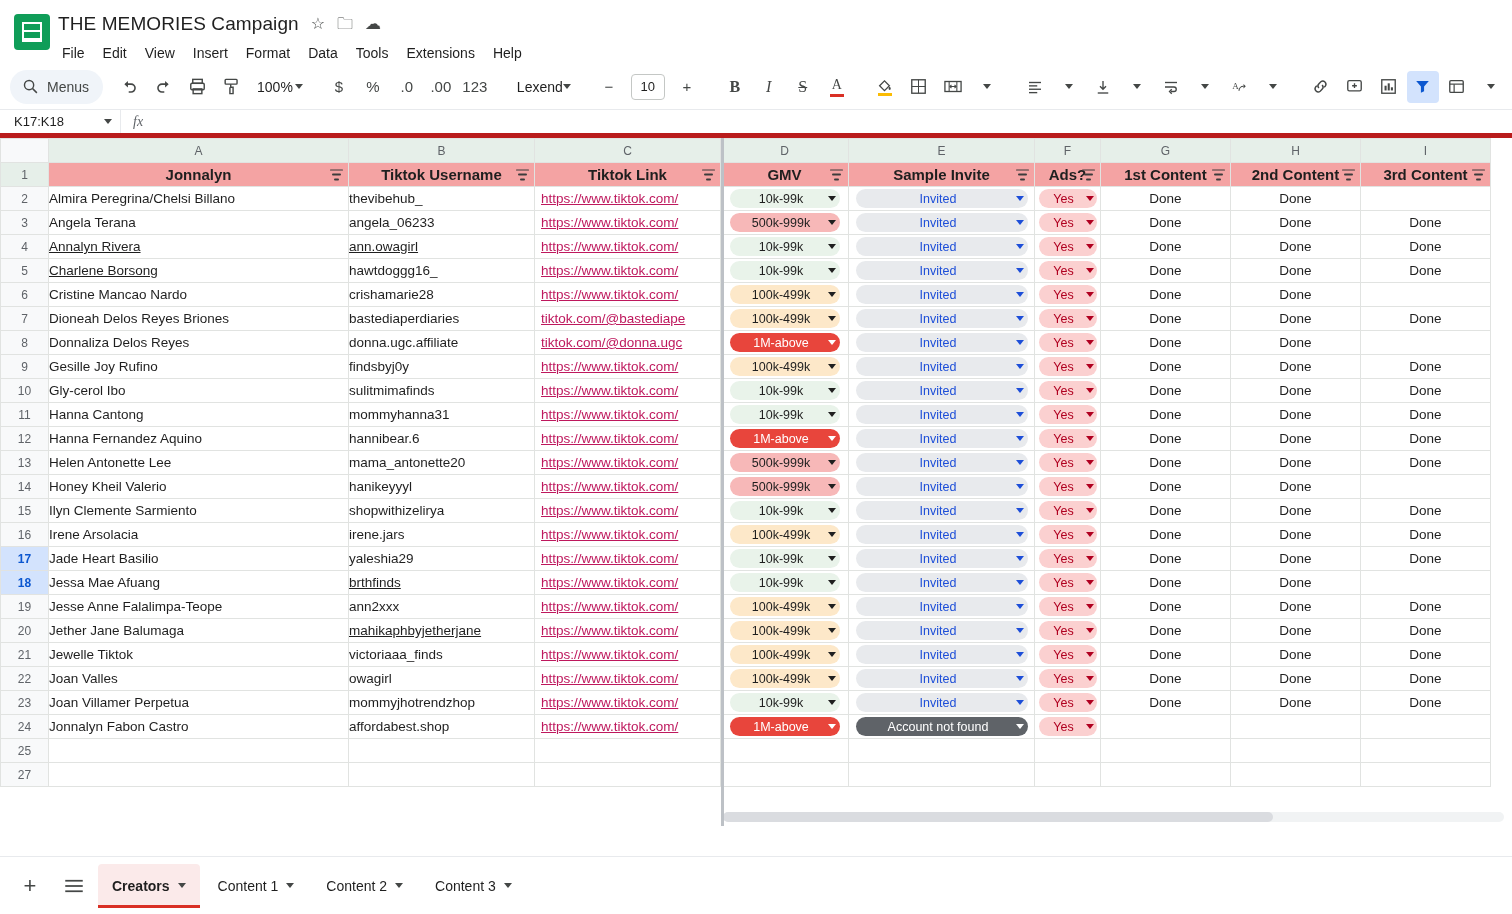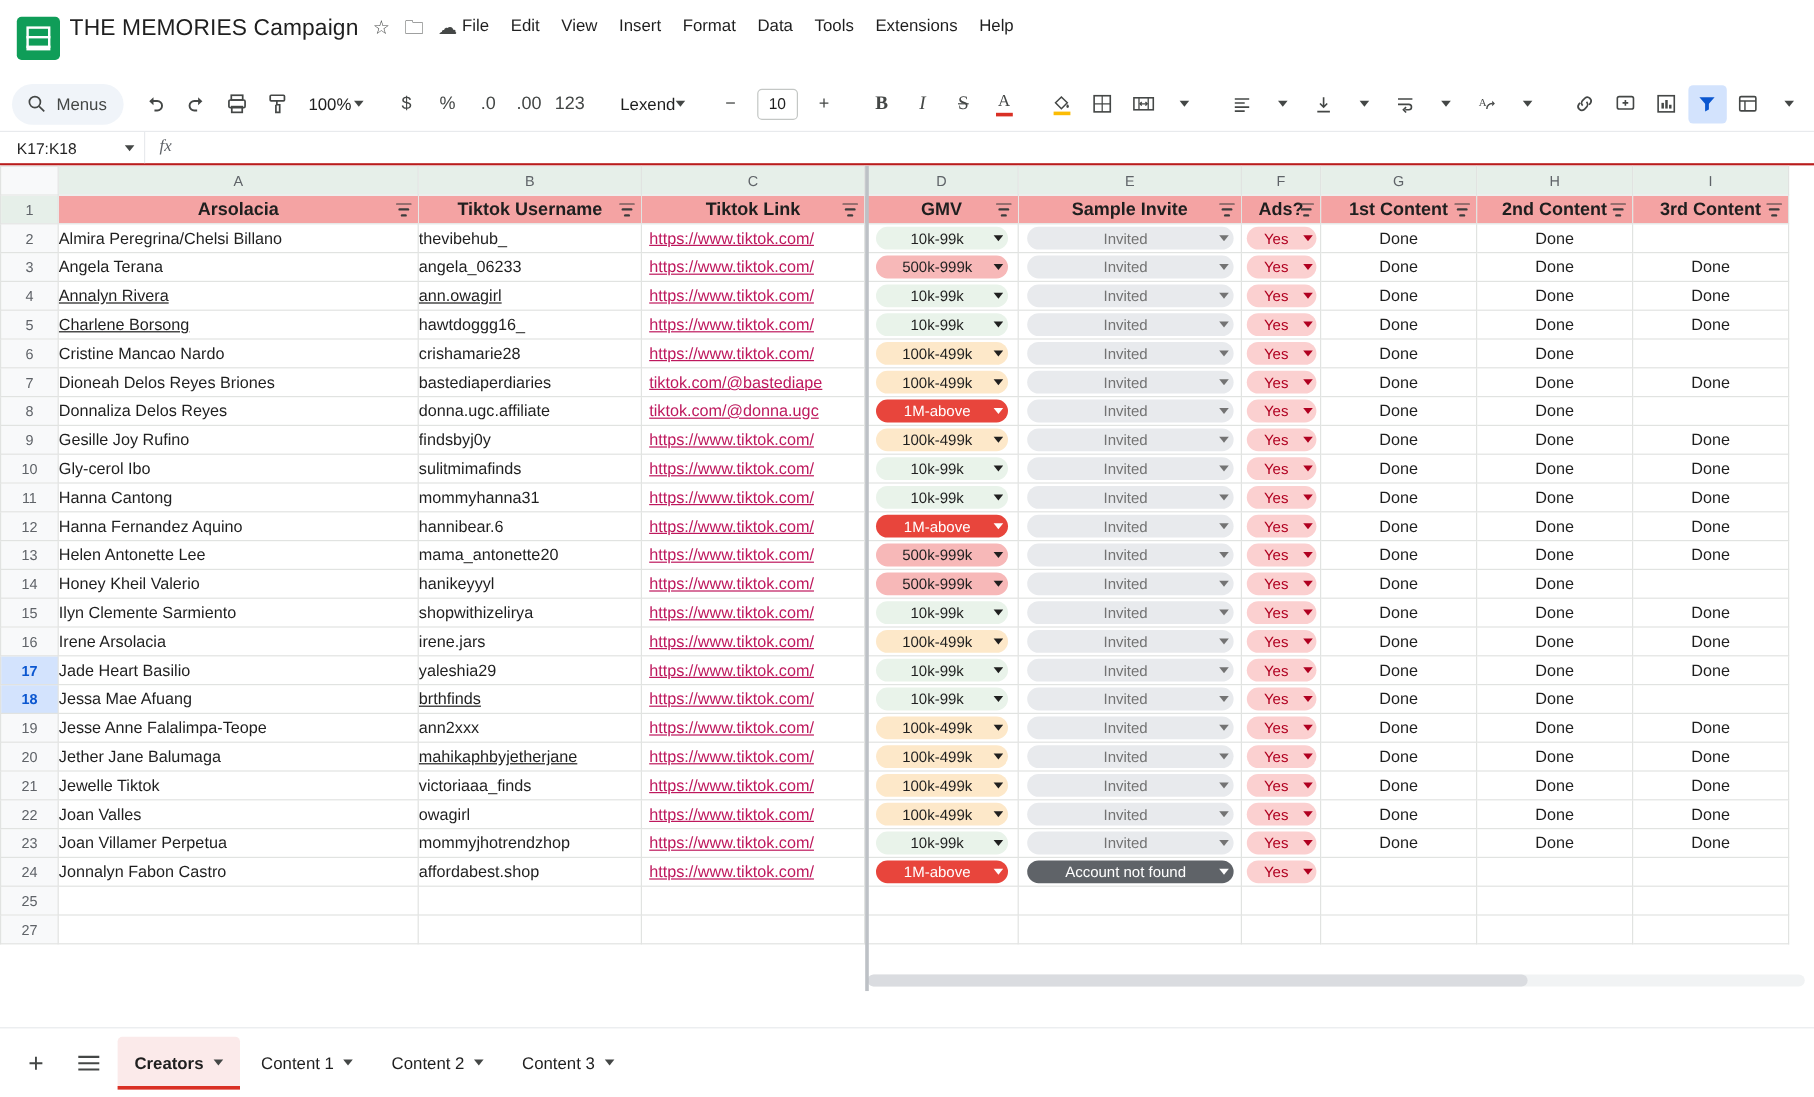--- a/index.html
+++ b/index.html
@@ -34,21 +34,21 @@
     border: 2px solid #ffffff;
   }
   .docicon:after {
     content: "";
     position: absolute;
     left: 8px; top: 16px; right: 8px;
     border-top: 2px solid #ffffff;
     border-bottom: 2px solid #ffffff;
     height: 6px;
   }
-  .title-col { display: flex; flex-direction: row; }
+  .title-col { display: flex; flex-direction: column; }
   .title-row { display: flex; align-items: center; gap: 12px; height: 32px; }
   .doctitle {
     font-size: 19px;
     color: #1f1f1f;
     letter-spacing: .1px;
     white-space: nowrap;
   }
   .titleicon { color: #444746; font-size: 16px; cursor: pointer; line-height: 1; }
   .menubar { display: flex; gap: 0; margin-top: 2px; }
   .menubar span {
@@ -131,21 +131,21 @@
   .tb.under-a .bar { width: 14px; height: 3px; background: #d93025; }
   .tb.fillbar { flex-direction: column; gap: 1px; }
   .tb.fillbar .bar { width: 14px; height: 3px; background: #fbbc04; }
   .tb.active { background: #d3e3fd; color: #0b57d0; }
   .tb svg { display: block; }
 
   
   .formulabar {
     display: flex; align-items: flex-start;
     height: 28px;
-    border-bottom: 2px solid #b91c1c;
+    border-bottom: 5px solid #b91c1c;
     font-size: 13px;
     color: #1f1f1f;
   }
   .namebox {
     width: 120px; display: flex; align-items: center; justify-content: space-between;
     padding: 0 8px 0 14px; height: 100%;
   }
   .fxbox {
     display: flex; align-items: center; gap: 10px;
     border-left: 1px solid #e8eaed;
@@ -246,21 +246,21 @@
     width: 0; height: 0; flex: none;
     border-left: 4px solid transparent;
     border-right: 4px solid transparent;
     border-top: 5px solid currentColor;
     margin-left: 3px;
   }
   .chip.gmv-10k  { background: #e9f3ea; color: #1f1f1f; }
   .chip.gmv-100k { background: #fde8c9; color: #1f1f1f; }
   .chip.gmv-500k { background: #f7b8b8; color: #1f1f1f; }
   .chip.gmv-1m   { background: #e8453c; color: #ffffff; }
-  .chip.invited  { background: #e8eaed; color: #737373; }
+  .chip.invited  { background: #e8eaed; color: #1d4ed8; }
   .chip.notfound { background: #5f6368; color: #ffffff; }
   .chip.yes      { background: #fbd0d0; color: #b00020; }
 
   .sumcell { font-weight: bold; text-align: center; }
 
   
   .freeze-line {
     position: absolute; top: 0; bottom: 0;
     width: 3px; background: #bdc1c6;
     left: 721px;
@@ -562,21 +562,21 @@
         <th class="colhead greenish">F</th>
         <th class="colhead greenish">G</th>
         <th class="colhead greenish">H</th>
         <th class="colhead greenish">I</th>
       </tr>
     </thead>
     <tbody>
 
       <tr>
         <td class="rowhead green">1</td>
-        <td class="hdrcell"><span>Arsolacia</span><span class="filt">
+        <td class="hdrcell"><span>Jonnalyn</span><span class="filt">
               <i></i>
               <i></i>
               <i></i>
             </span></td>
         <td class="hdrcell"><span>Tiktok Username</span><span class="filt">
               <i></i>
               <i></i>
               <i></i>
             </span></td>
         <td class="hdrcell"><span>Tiktok Link</span><span class="filt">

